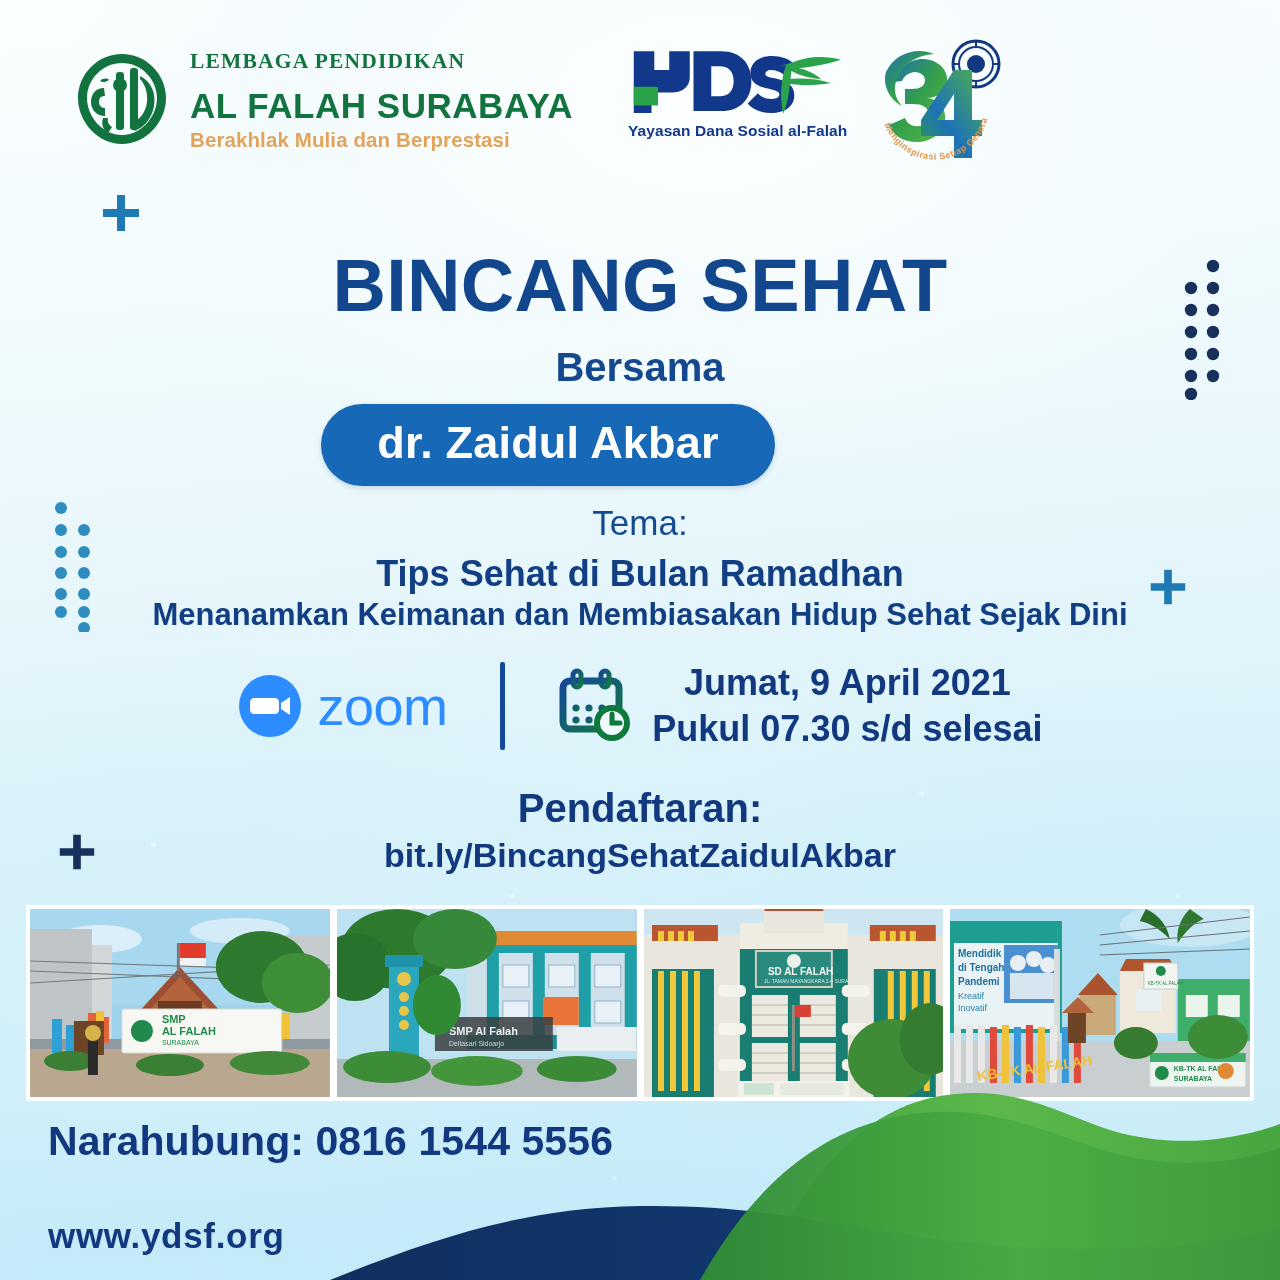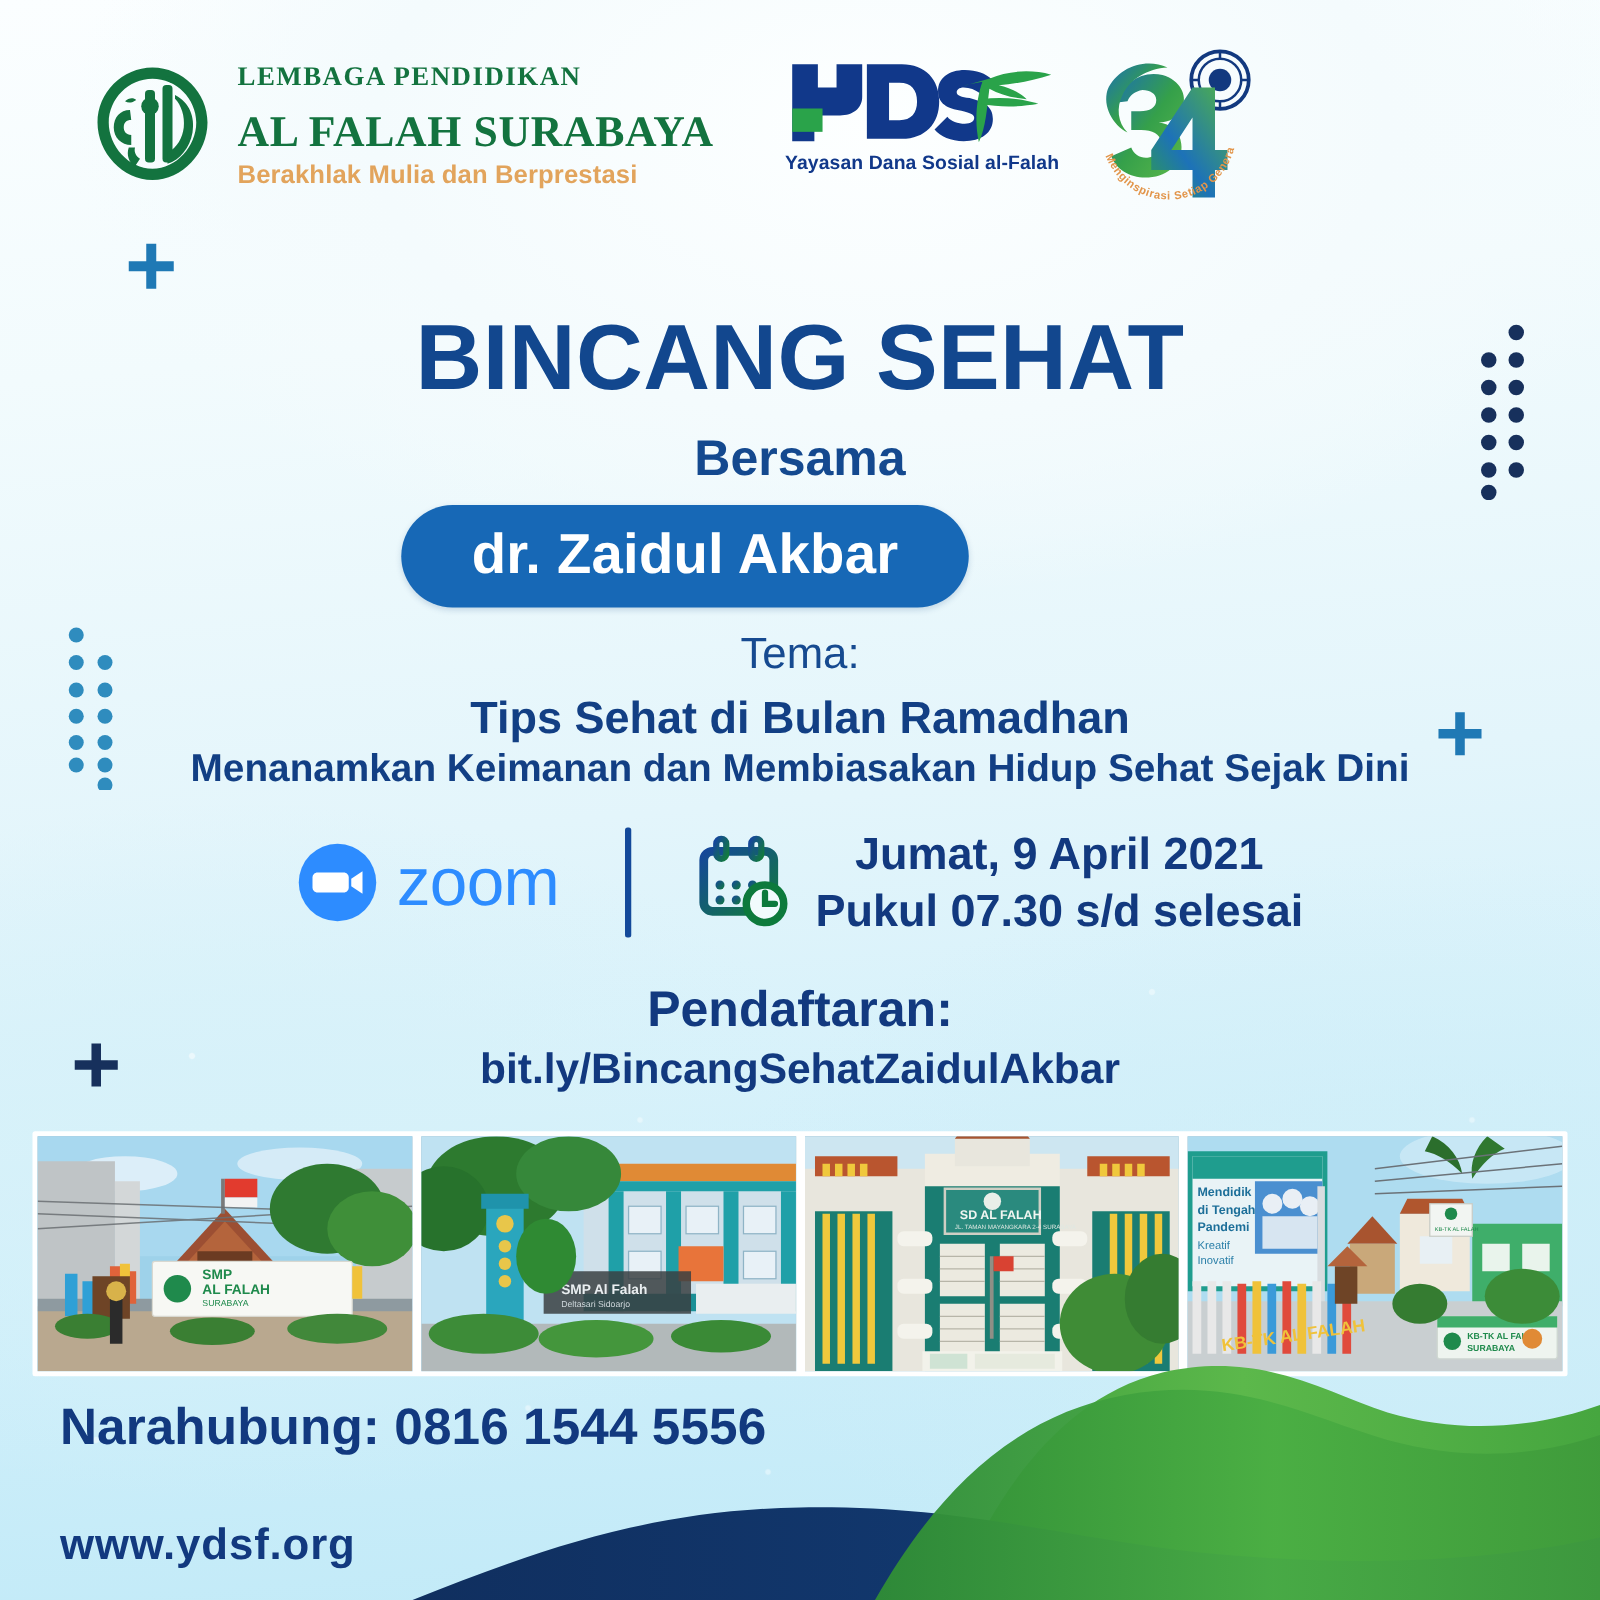--- a/index.html
+++ b/index.html
@@ -30,21 +30,21 @@
       radial-gradient(circle at 92% 70%, rgba(255,255,255,.7) 0 1.5px, transparent 3px),
       radial-gradient(circle at 33% 88%, rgba(255,255,255,.75) 0 1.5px, transparent 3px);
   }
 
   
   .header { position:absolute; top:0; left:0; width:1048px; height:190px; }
   .alfalah-block { position:absolute; left:70px; top:48px; display:flex; align-items:center; gap:16px; }
   .alfalah-mark { width:104px; height:104px; flex:0 0 104px; }
   .alfalah-text { display:flex; flex-direction:column; line-height:1.06; }
   .af-l1 { font-size:21.5px; font-weight:700; color:#13733f; letter-spacing:.055em; font-family:"Liberation Serif", serif; }
-  .af-l2 { font-size:35px; font-weight:700; color:#13733f; letter-spacing:.015em; font-family:Liberation Serif, serif; margin-top:15px; }
+  .af-l2 { font-size:35px; font-weight:700; color:#13733f; letter-spacing:.015em; font-family:Liberation Sans, sans-serif; margin-top:15px; }
   .af-l3 { font-size:20.5px; font-weight:700; color:#e2a45c; margin-top:4px; letter-spacing:.005em; }
 
   .ydsf-block { position:absolute; right:205px; top:42px; width:215px; }
   .ydsf-sub { font-size:15.5px; font-weight:700; color:#11388a; letter-spacing:.005em; margin-top:-4px; white-space:nowrap; }
   .anniv { position:absolute; right:38px; top:30px; width:150px; height:150px; }
 
   
   .plus { position:absolute; }
   .dots { position:absolute; }
 

